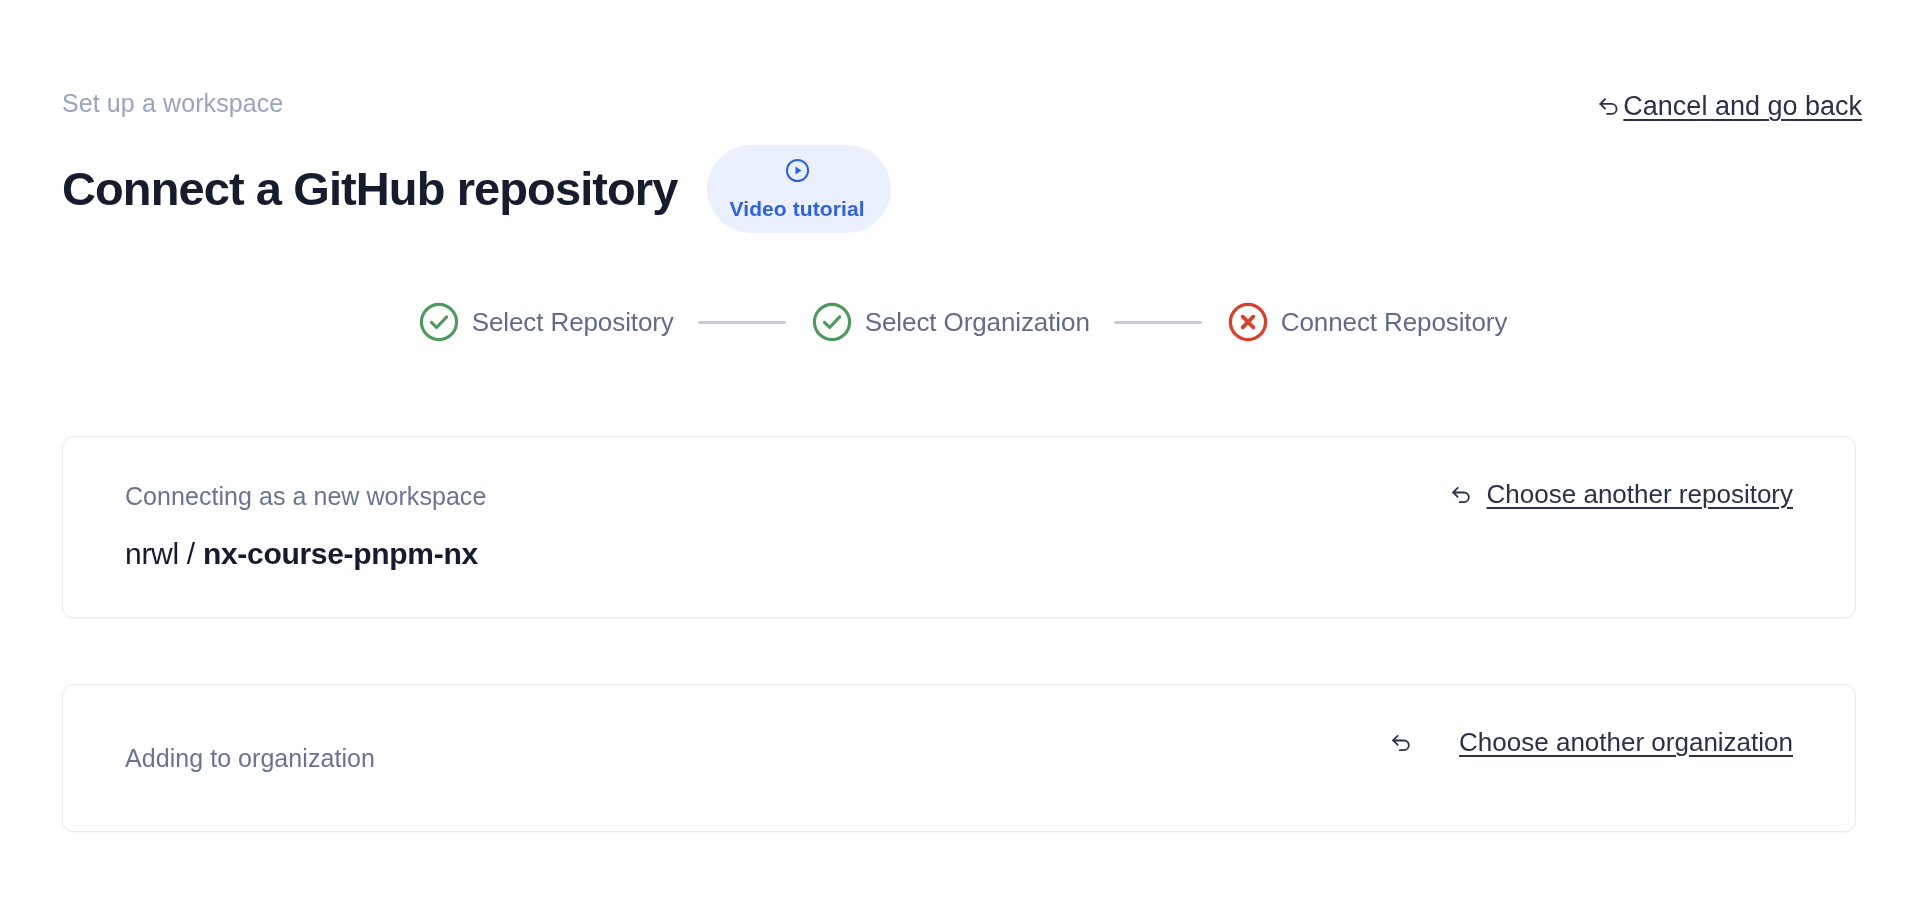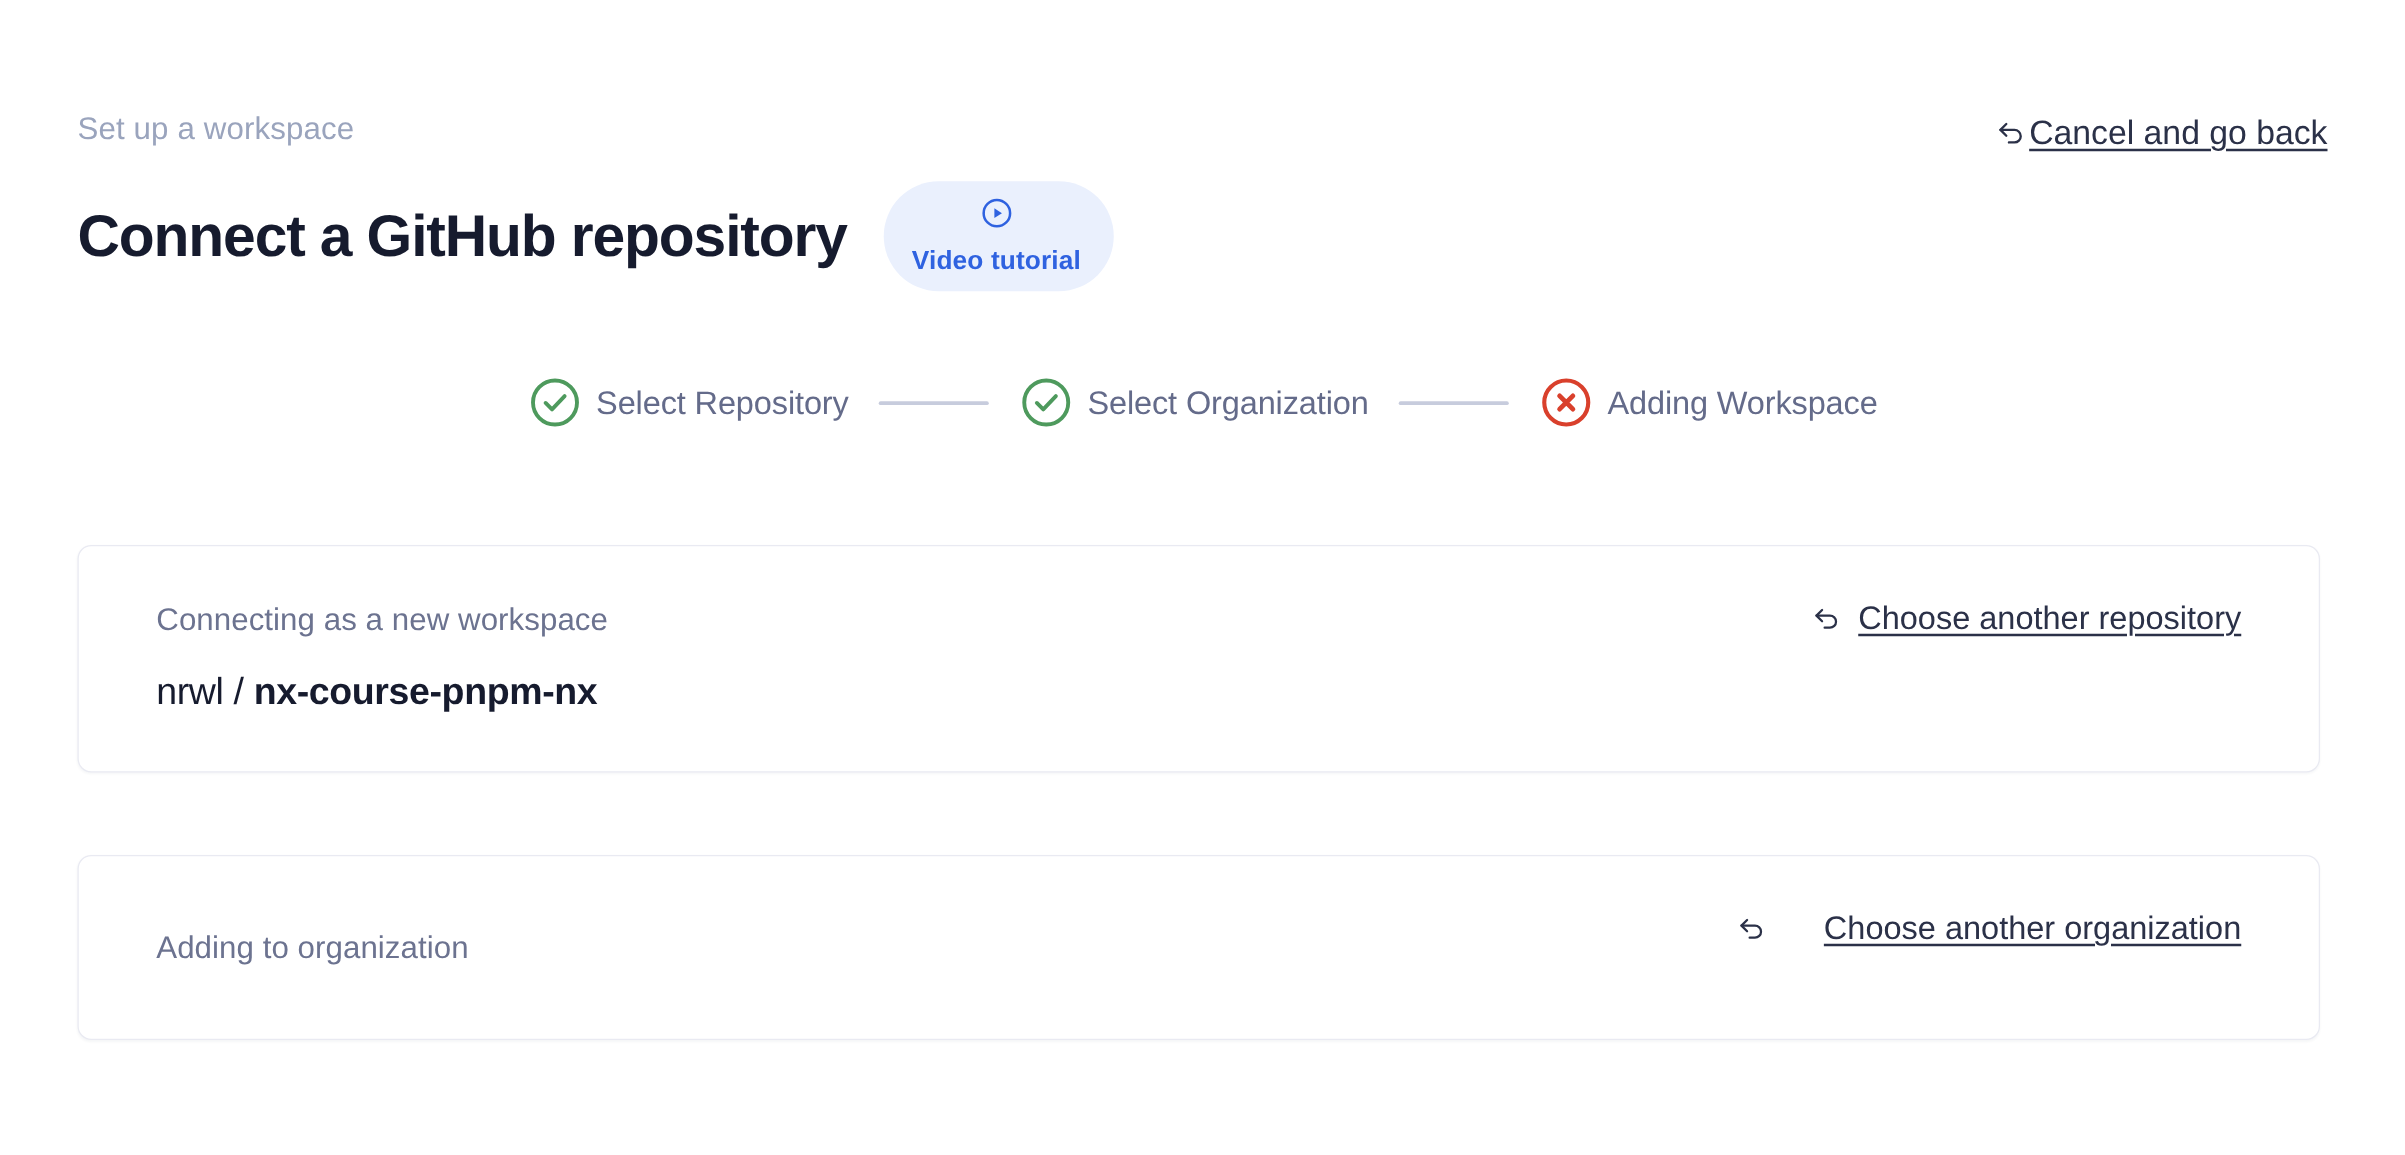--- a/index.html
+++ b/index.html
@@ -252,21 +252,21 @@
 
     <div class="step-connector"></div>
 
     <div class="step">
       <span>
         <svg class="step-icon" width="44" height="44" viewBox="0 0 24 24" fill="none">
           <circle cx="12" cy="12" r="9.6" stroke="#d9402c" stroke-width="1.8"></circle>
           <path d="M9.1 9.1 L14.9 14.9 M14.9 9.1 L9.1 14.9" stroke="#d9402c" stroke-width="2.1" stroke-linecap="round"></path>
         </svg>
       </span>
-      <span class="step-label">Adding Workspace</span>
+      <span class="step-label">Connect Repository</span>
     </div>
   </div>
 
   <div class="card card-repo">
     <div class="card-inner">
 
       <div class="card-caption">Connecting as a new workspace</div>
 
       <div class="card-value">
         <span class="owner">nrwl / </span><span>nx-course-pnpm-nx</span>

